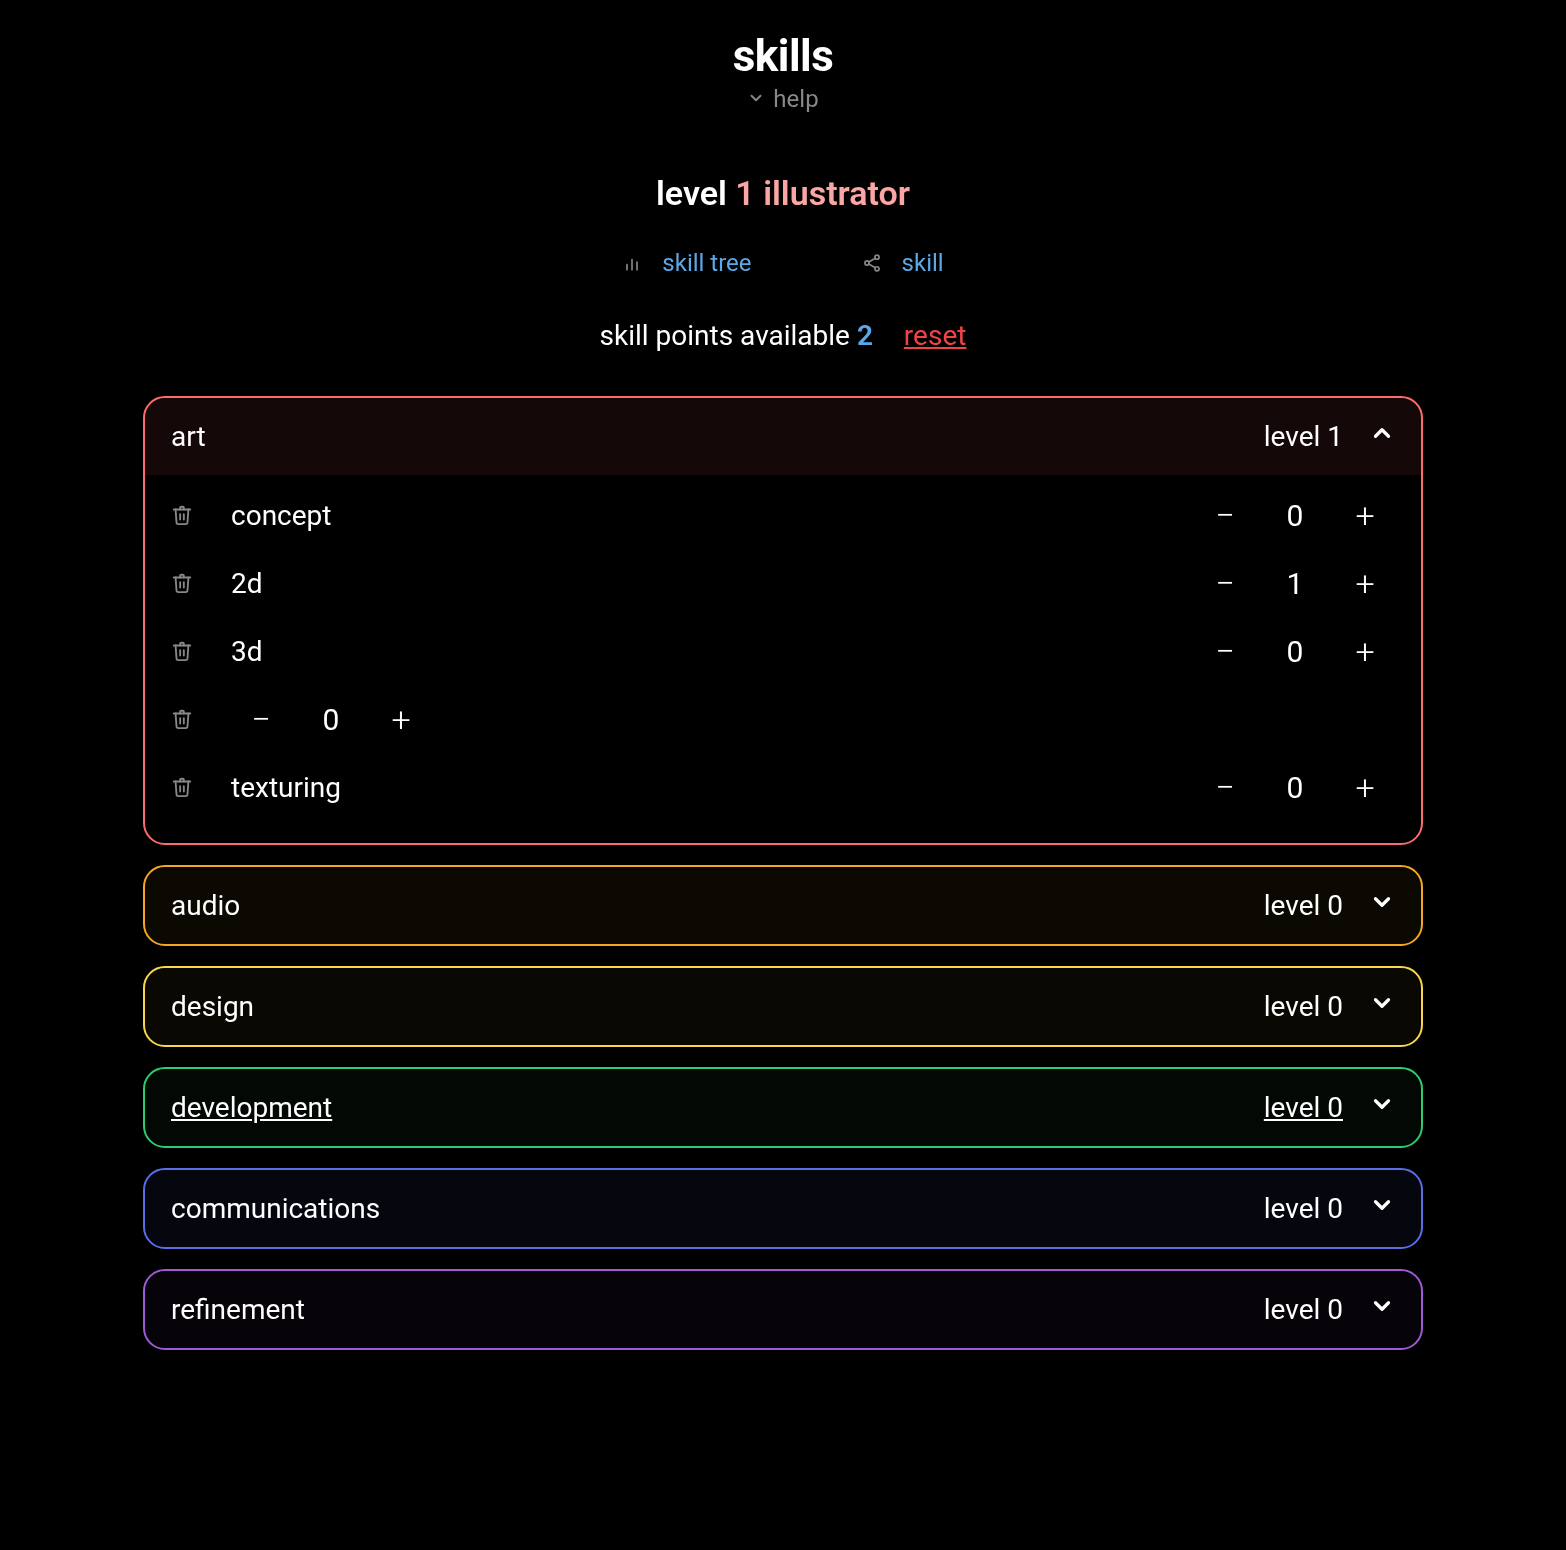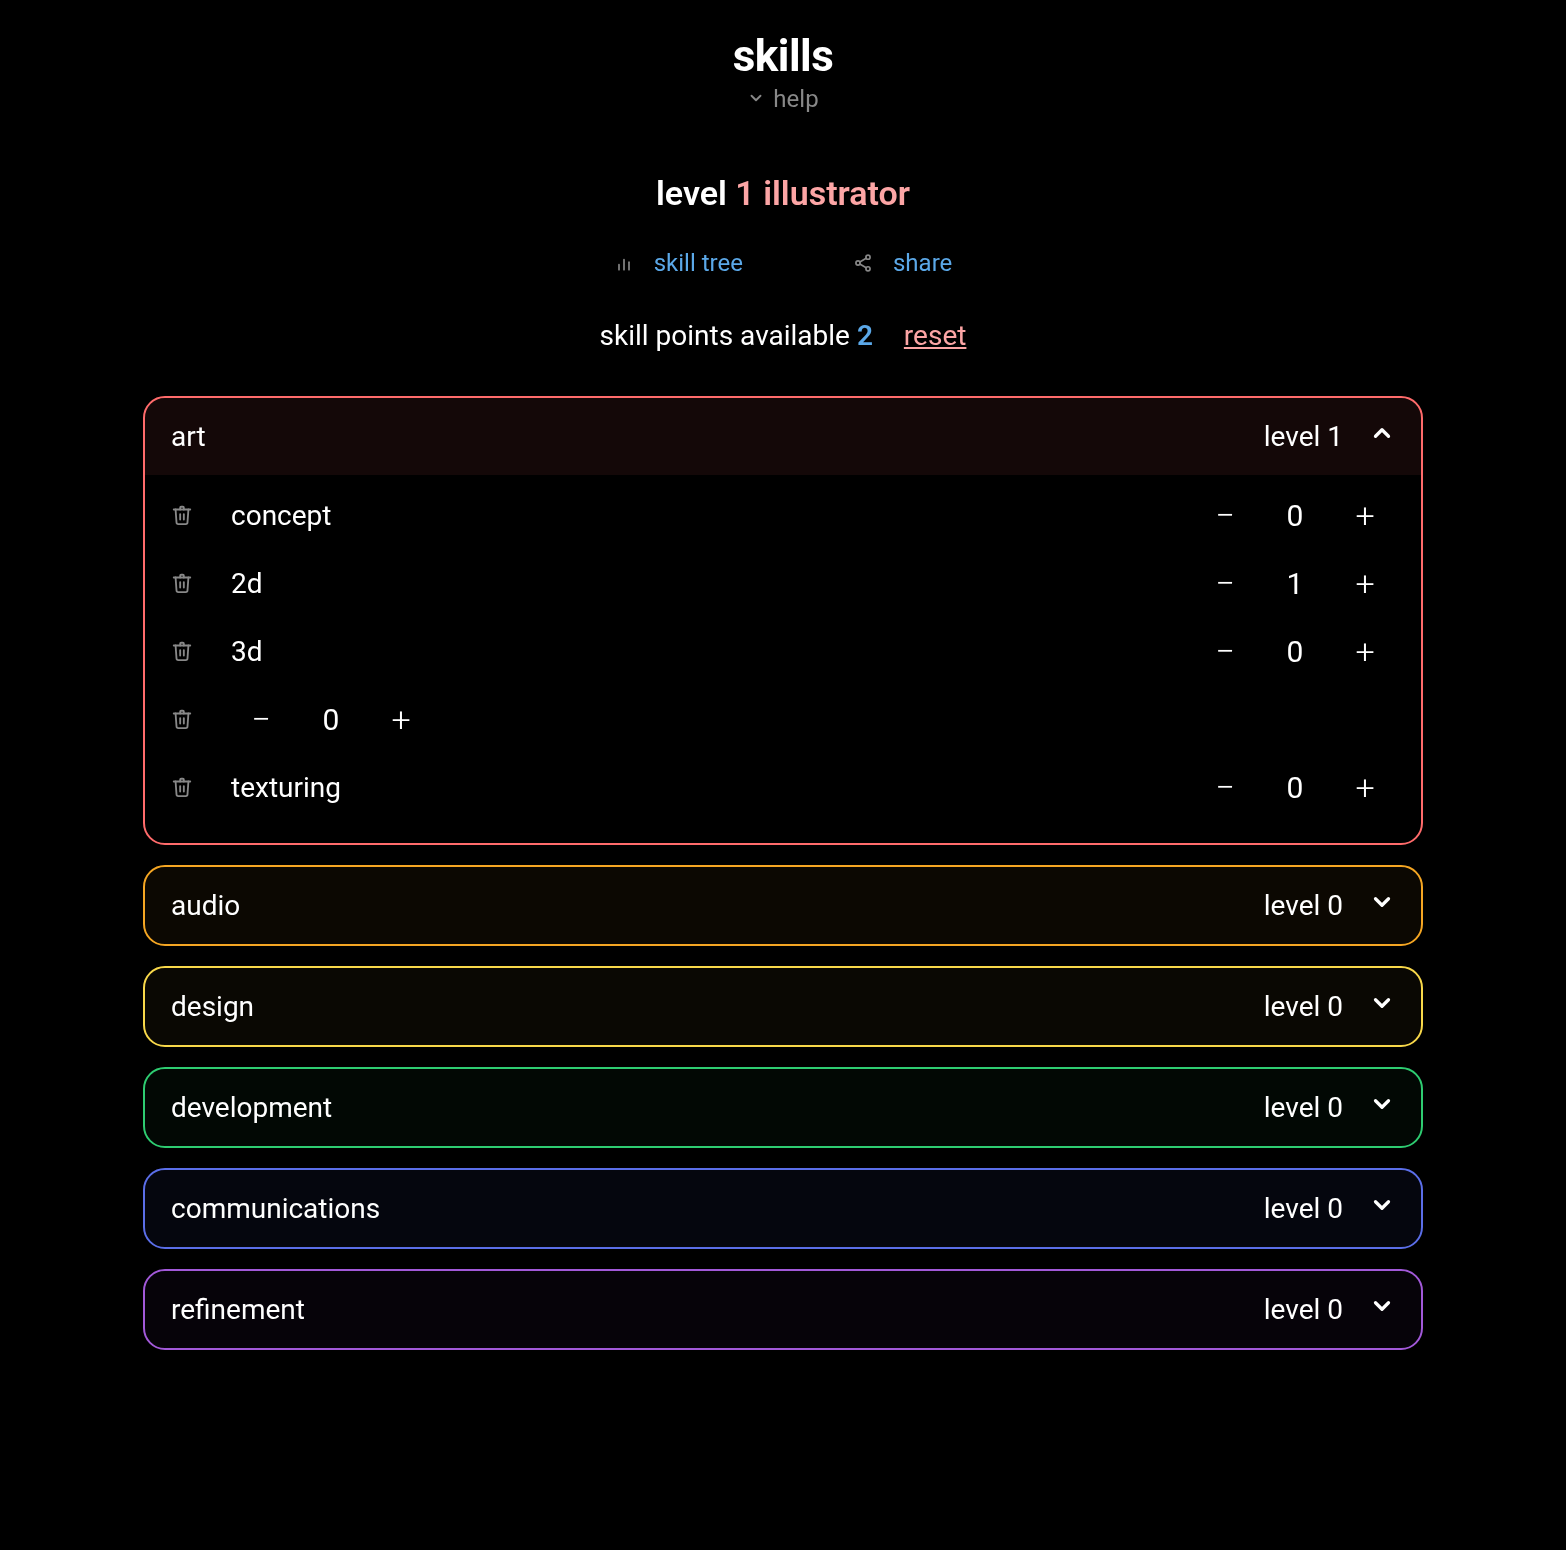--- a/index.html
+++ b/index.html
@@ -52,21 +52,21 @@
   }
   .link .ico { color: #888; display:flex; }
   .link svg { width: 20px; height: 20px; }
   .points-row {
     margin-top: 42px;
     font-size: 28px;
     text-align: center;
   }
   .points-row .count { color: #5ba8e8; font-weight: 600; }
   .points-row .reset {
-    color: #fca5a5;
+    color: #ef4444;
     text-decoration: underline;
     margin-left: 24px;
     cursor: pointer;
   }
   .categories { margin-top: 44px; }
   .cat {
     border: 2px solid;
     border-radius: 22px;
     margin-bottom: 20px;
     overflow: hidden;
@@ -105,21 +105,21 @@
     font-size: 30px;
   }
 
   .cat-art { border-color: #ff6b6b; }
   .cat-art .cat-header { background: rgba(255,107,107,0.08); }
   .cat-audio { border-color: #f5a623; }
   .cat-audio .cat-header { background: rgba(245,166,35,0.05); }
   .cat-design { border-color: #f8d84a; }
   .cat-design .cat-header { background: rgba(248,216,74,0.04); }
   .cat-development { border-color: #2ecc71; }
-  .cat-development .cat-header { background: rgba(46,204,113,0.04); }
+  .cat-development .cat-header { background: rgba(46,204,113,0.04); text-decoration: underline; }
   .cat-communications { border-color: #5b6ee8; }
   .cat-communications .cat-header { background: rgba(91,110,232,0.06); }
   .cat-refinement { border-color: #a259d9; }
   .cat-refinement .cat-header { background: rgba(162,89,217,0.04); }
 </style>
 </head>
 <body>
 
 <div class="container">
 
@@ -152,21 +152,21 @@
       <div class="link">
         <span class="ico">
           <svg viewBox="0 0 24 24" fill="none" stroke="currentColor" stroke-width="2" stroke-linecap="round" stroke-linejoin="round">
               <circle cx="18" cy="5" r="2.5"></circle>
               <circle cx="6" cy="12" r="2.5"></circle>
               <circle cx="18" cy="19" r="2.5"></circle>
               <line x1="8.2" y1="10.8" x2="15.8" y2="6.2"></line>
               <line x1="8.2" y1="13.2" x2="15.8" y2="17.8"></line>
             </svg>
         </span>
-        <span>share</span>
+        <span>skill</span>
       </div>
     </div>
 
     <div class="points-row">
       <span>skill points available </span><span class="count">2</span>
       <span class="reset">reset</span>
     </div>
   </div>
 
   <div class="categories" id="categories">

